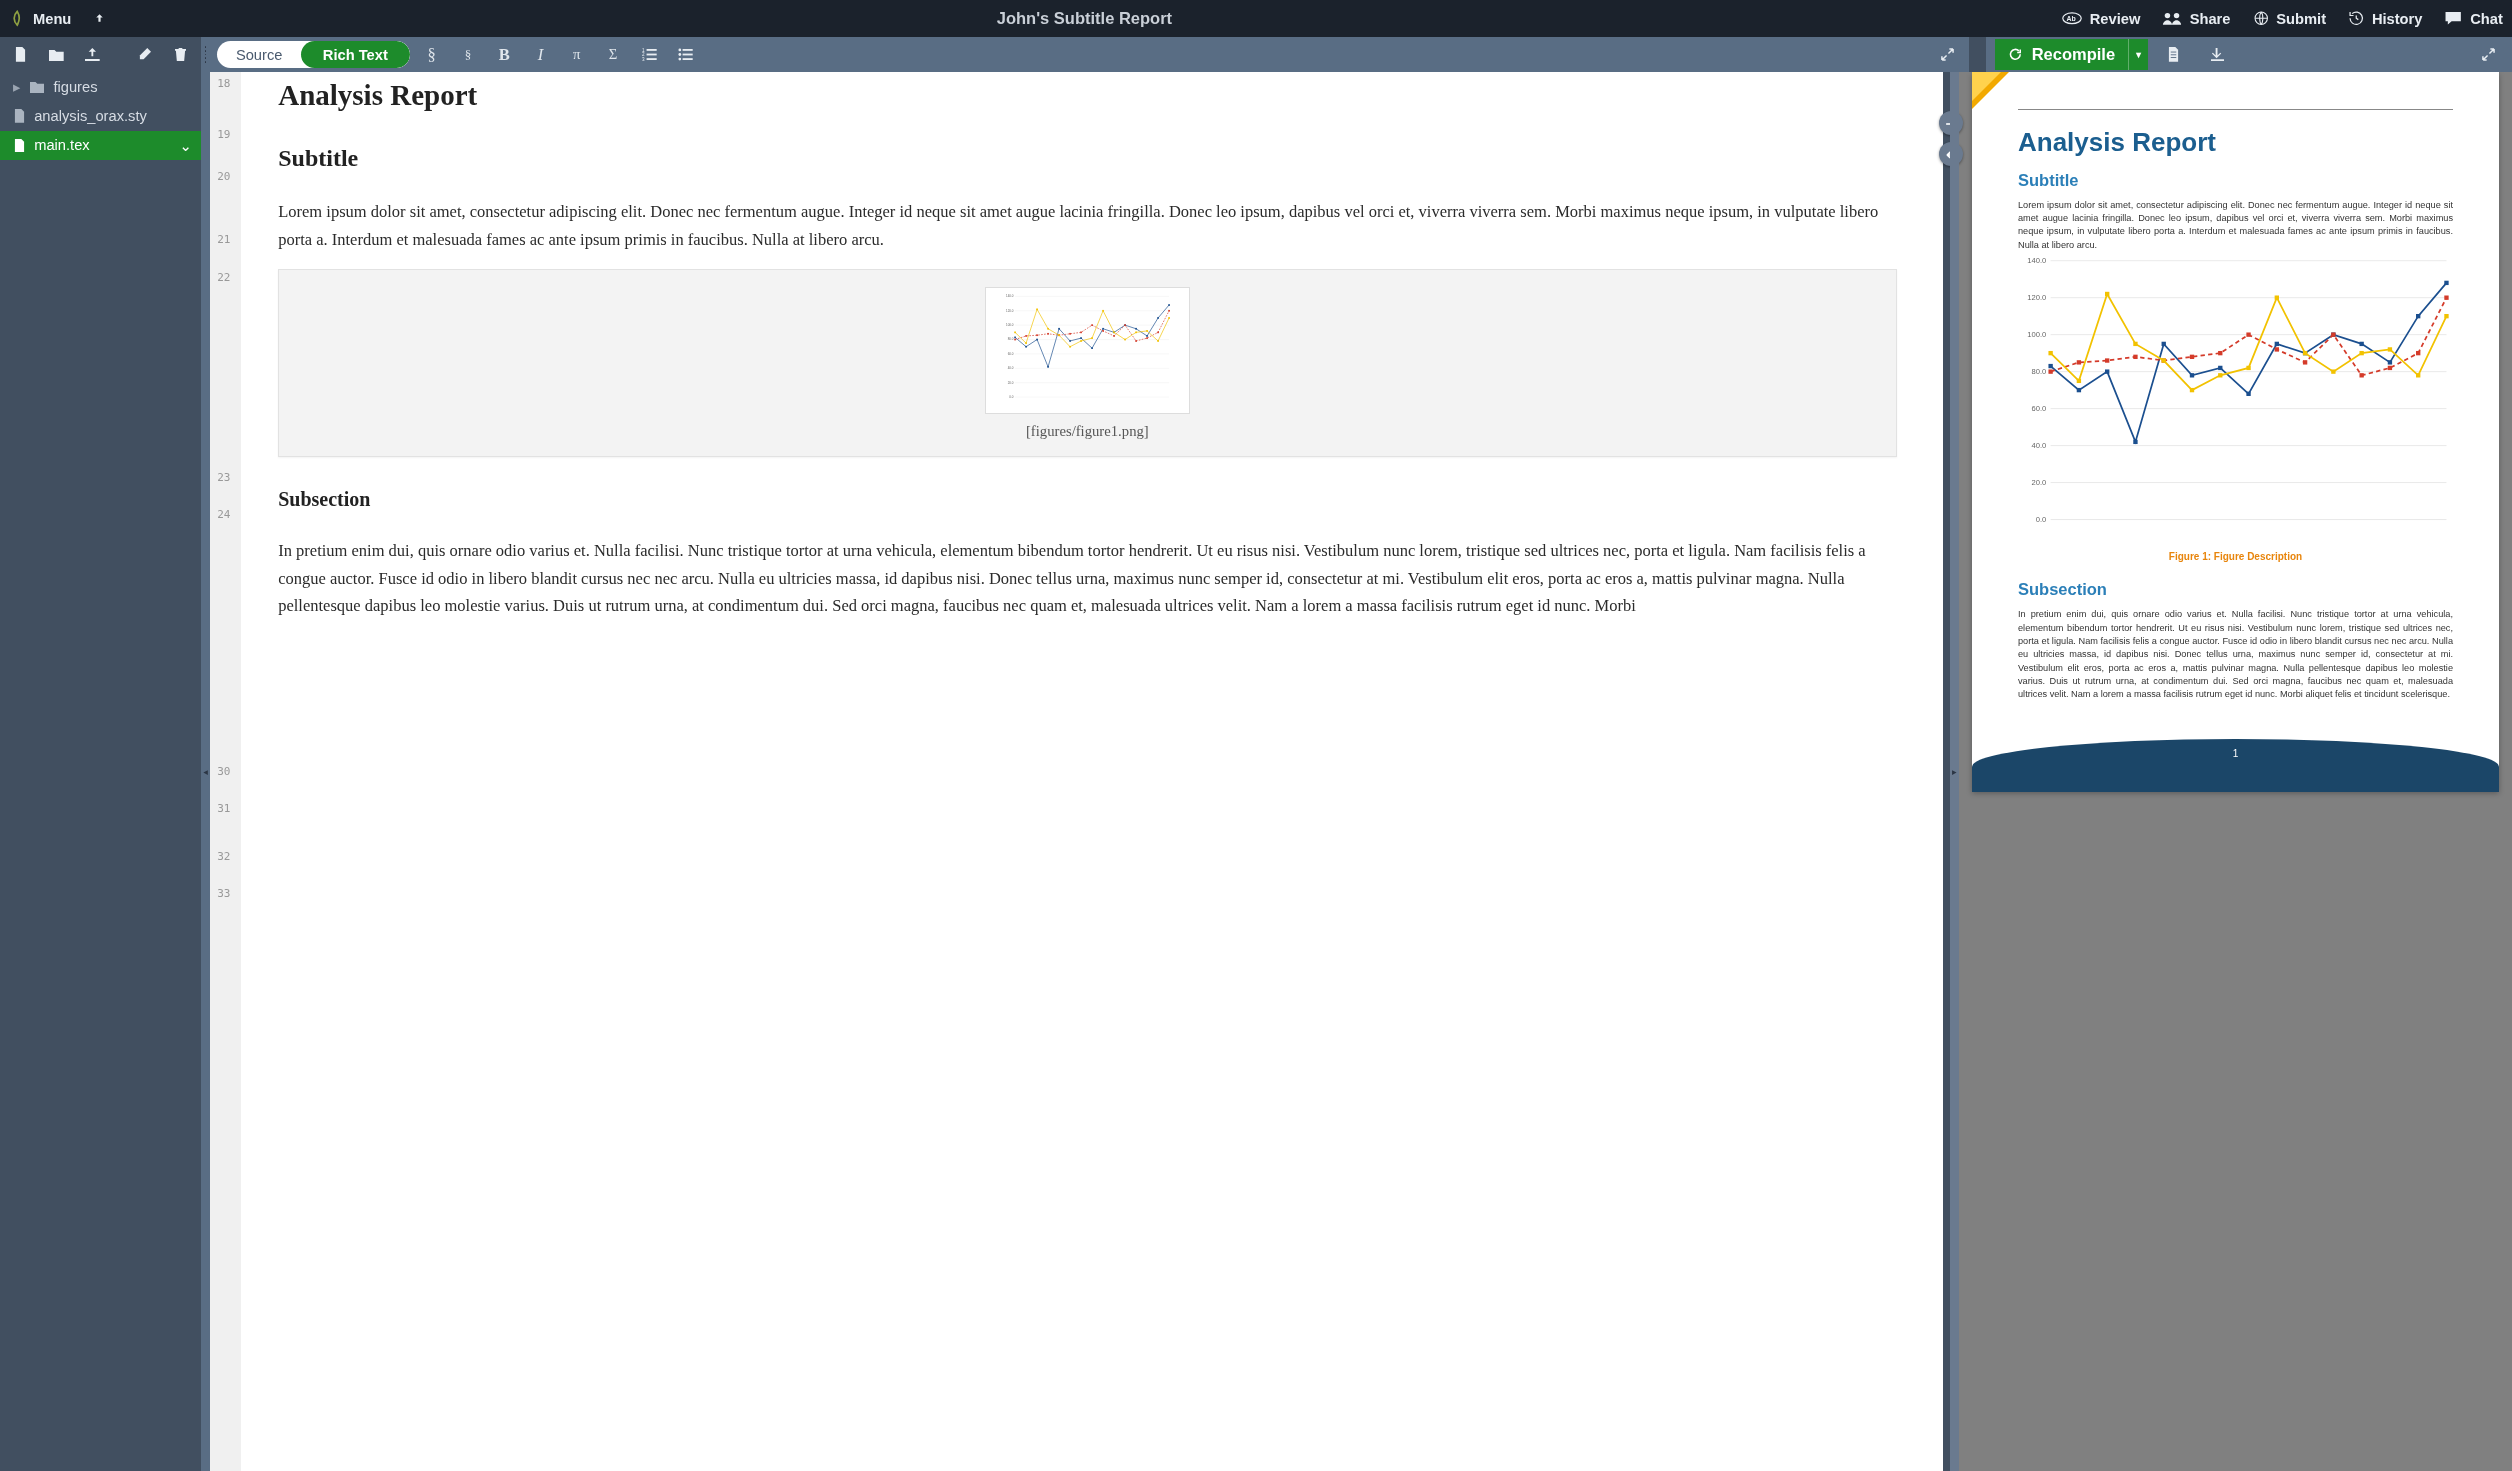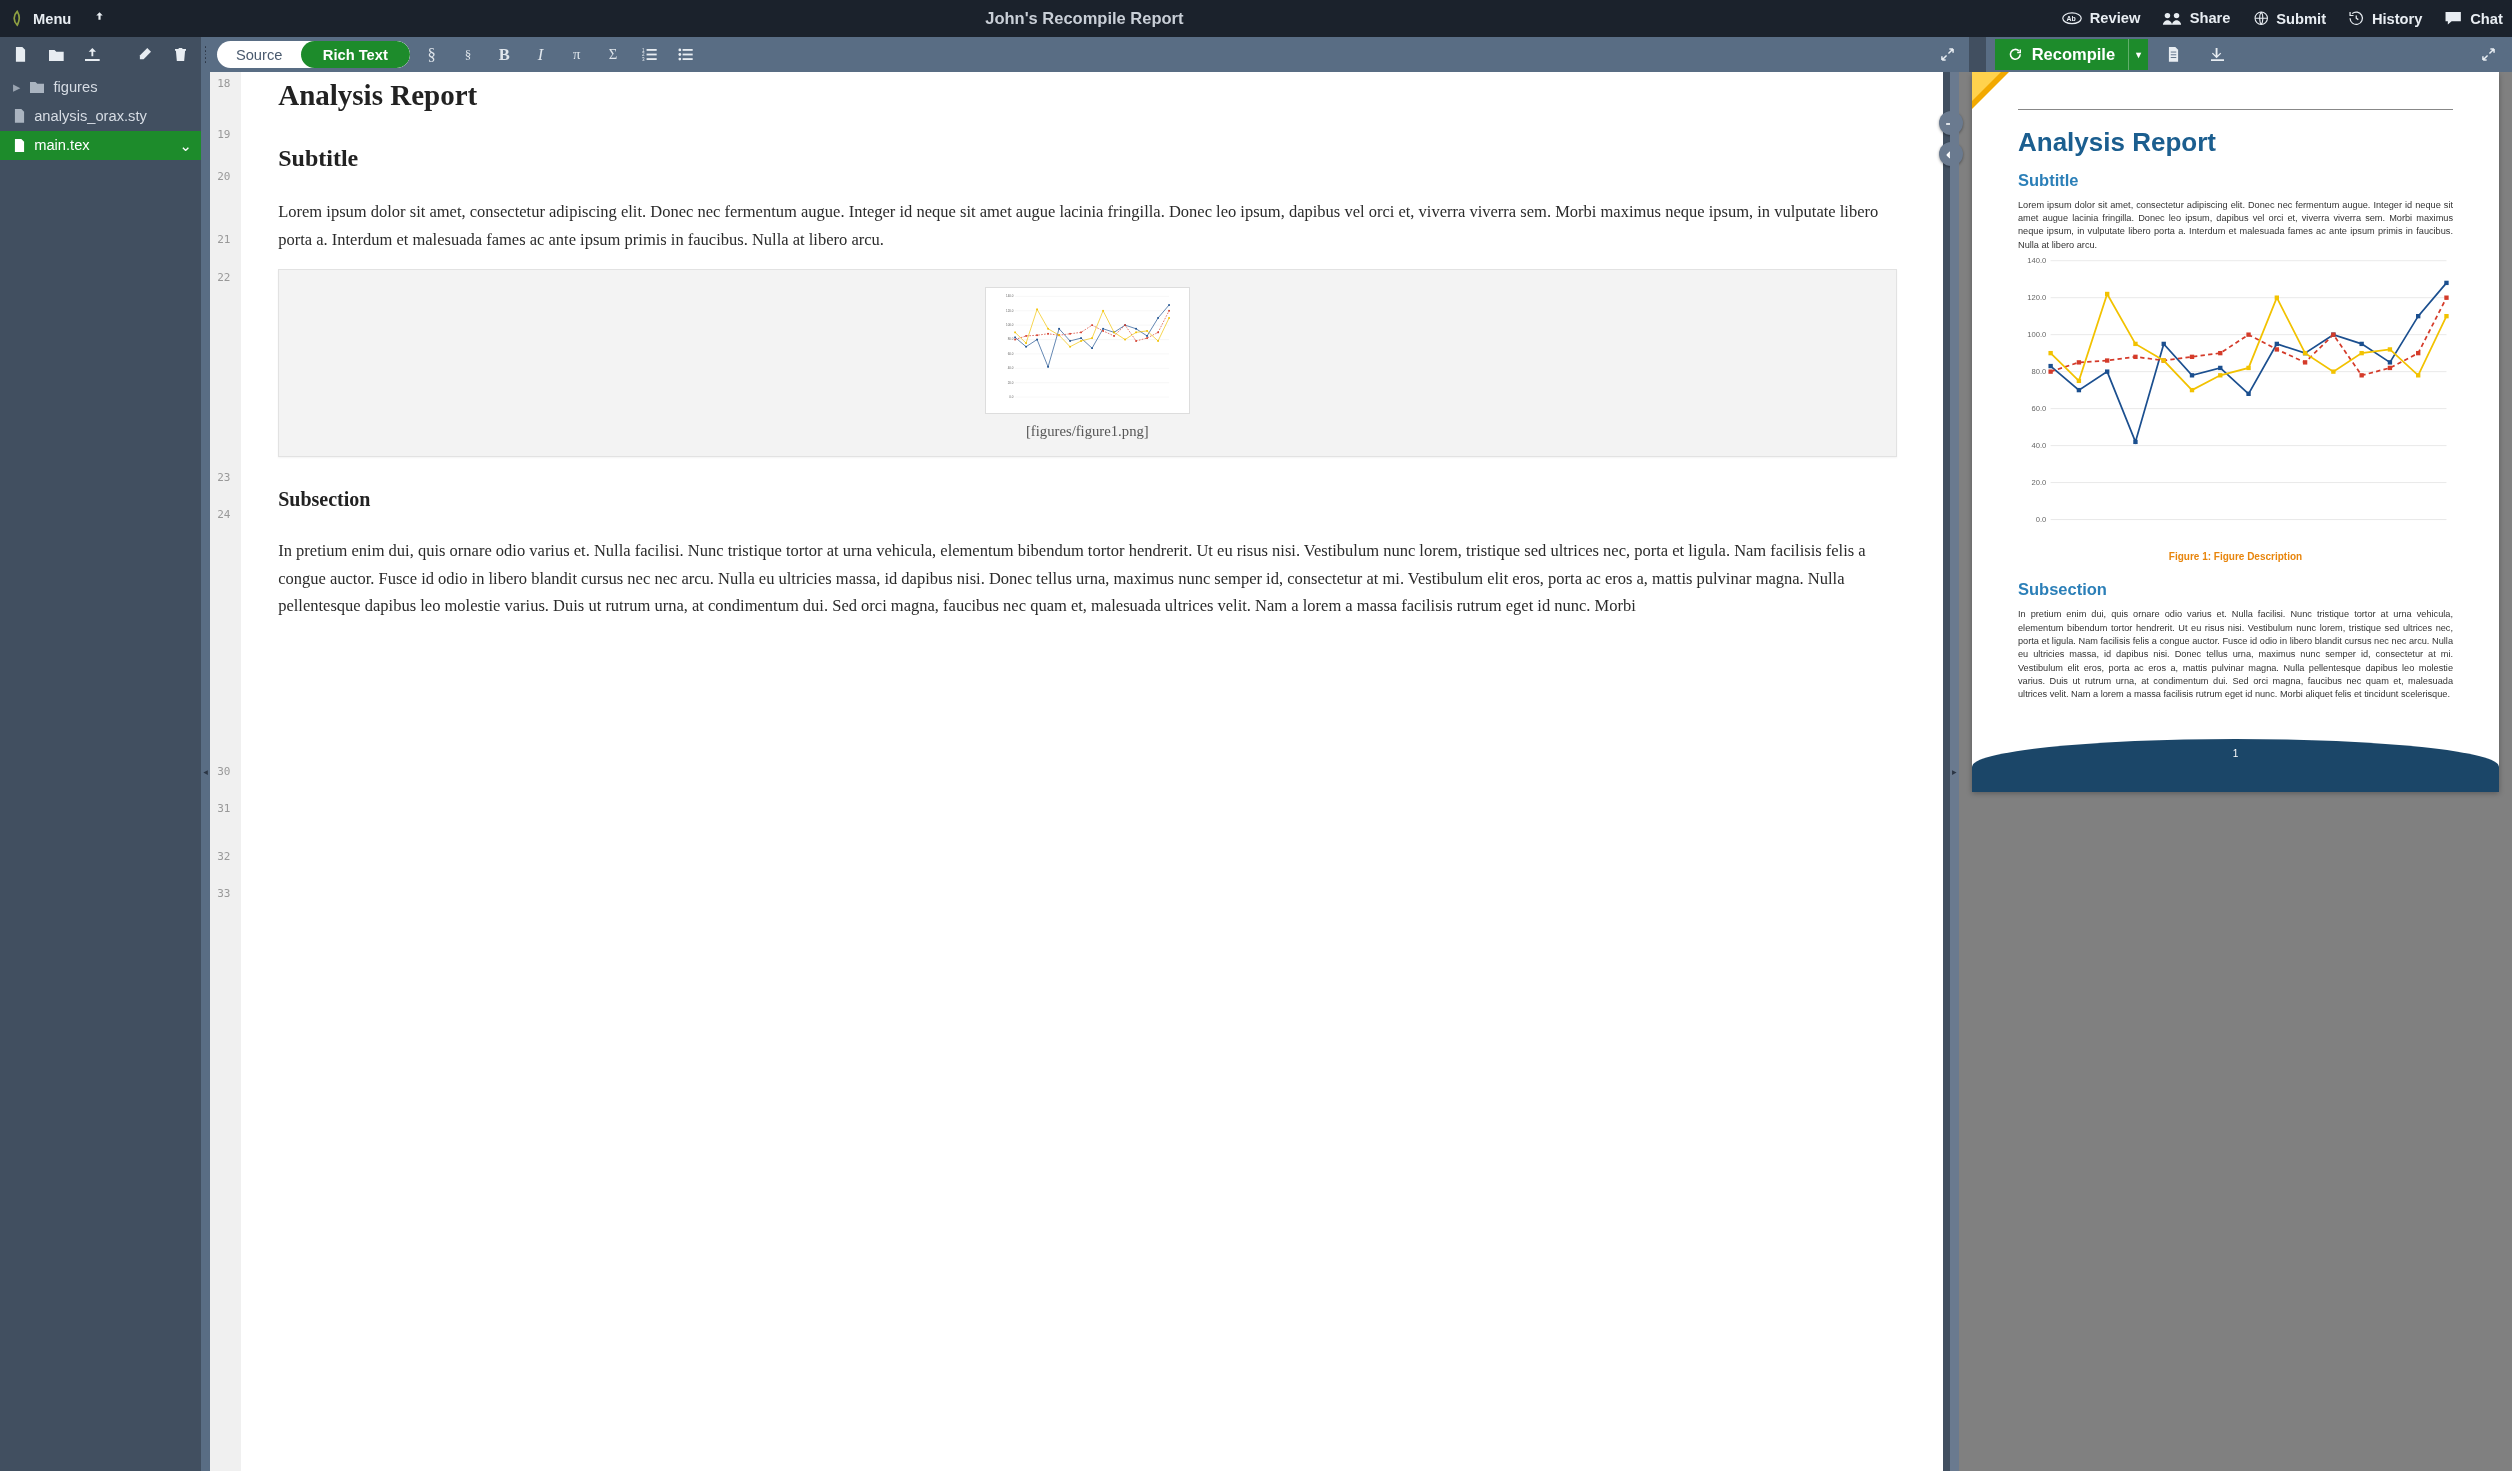--- a/index.html
+++ b/index.html
@@ -1,21 +1,21 @@
 <!DOCTYPE html>
 <html style="font-size:14.7px"><head>
 <meta charset="utf-8">
 <style>
 * { margin: 0; padding: 0; box-sizing: border-box; }
 body { font-family: -apple-system, BlinkMacSystemFont, "Segoe UI", Helvetica, Arial, sans-serif; background: #2c3645; color: #fff; overflow: hidden; }
 .app { display: flex; flex-direction: column; height: 100vh; width: 100vw; }
 
 
 .header { display: flex; align-items: center; height: 37px; background: #1b222c; padding: 0 9.2px; }
-.header-left, .header-right { display: flex; align-items: flex-start; gap: 22px; }
+.header-left, .header-right { display: flex; align-items: center; gap: 22px; }
 .header-left { flex: 0 0 auto; }
 .header-center { flex: 1; text-align: center; font-size: 16.5px; font-weight: 600; color: #c9cfd7; }
 .header-right { justify-content: flex-end; }
 .header-item { display: flex; align-items: center; gap: 7.3px; color: #e8edf2; font-size: 14.7px; font-weight: 600; cursor: pointer; }
 .icon { display: inline-flex; align-items: center; justify-content: center; }
 
 
 .toolbar-row { display: flex; height: 35px; background: #414f60; }
 .toolbar-left { display: flex; align-items: center; gap: 16.5px; width: 201px; padding: 0 11px; }
 .toolbar-mid { display: flex; align-items: center; flex: 1; background: #596d84; padding: 0 7.3px; gap: 7.3px; position: relative; }
@@ -92,21 +92,21 @@
         <span>Menu</span>
       </div>
       <div class="header-item">
         <span class="icon">
           <svg width="13" height="13" viewBox="0 0 24 24" fill="#e8edf2">
               <path d="M12 4l-6 6h4v8h4v-8h4z"></path>
             </svg>
         </span>
       </div>
     </div>
-    <div class="header-center">John's Recompile Report</div>
+    <div class="header-center">John's Subtitle Report</div>
     <div class="header-right">
       <div class="header-item">
         <span class="icon">
           <svg width="20" height="14.7" viewBox="0 0 26 16" fill="none" stroke="#e8edf2" stroke-width="1.6" style="font-size:16px">
               <ellipse cx="13" cy="8" rx="12" ry="7"></ellipse>
               <text x="6" y="11" font-size="9" fill="#e8edf2" stroke="none" font-family="Arial">Ab</text>
             </svg>
         </span>
         <span>Review</span>
       </div>

